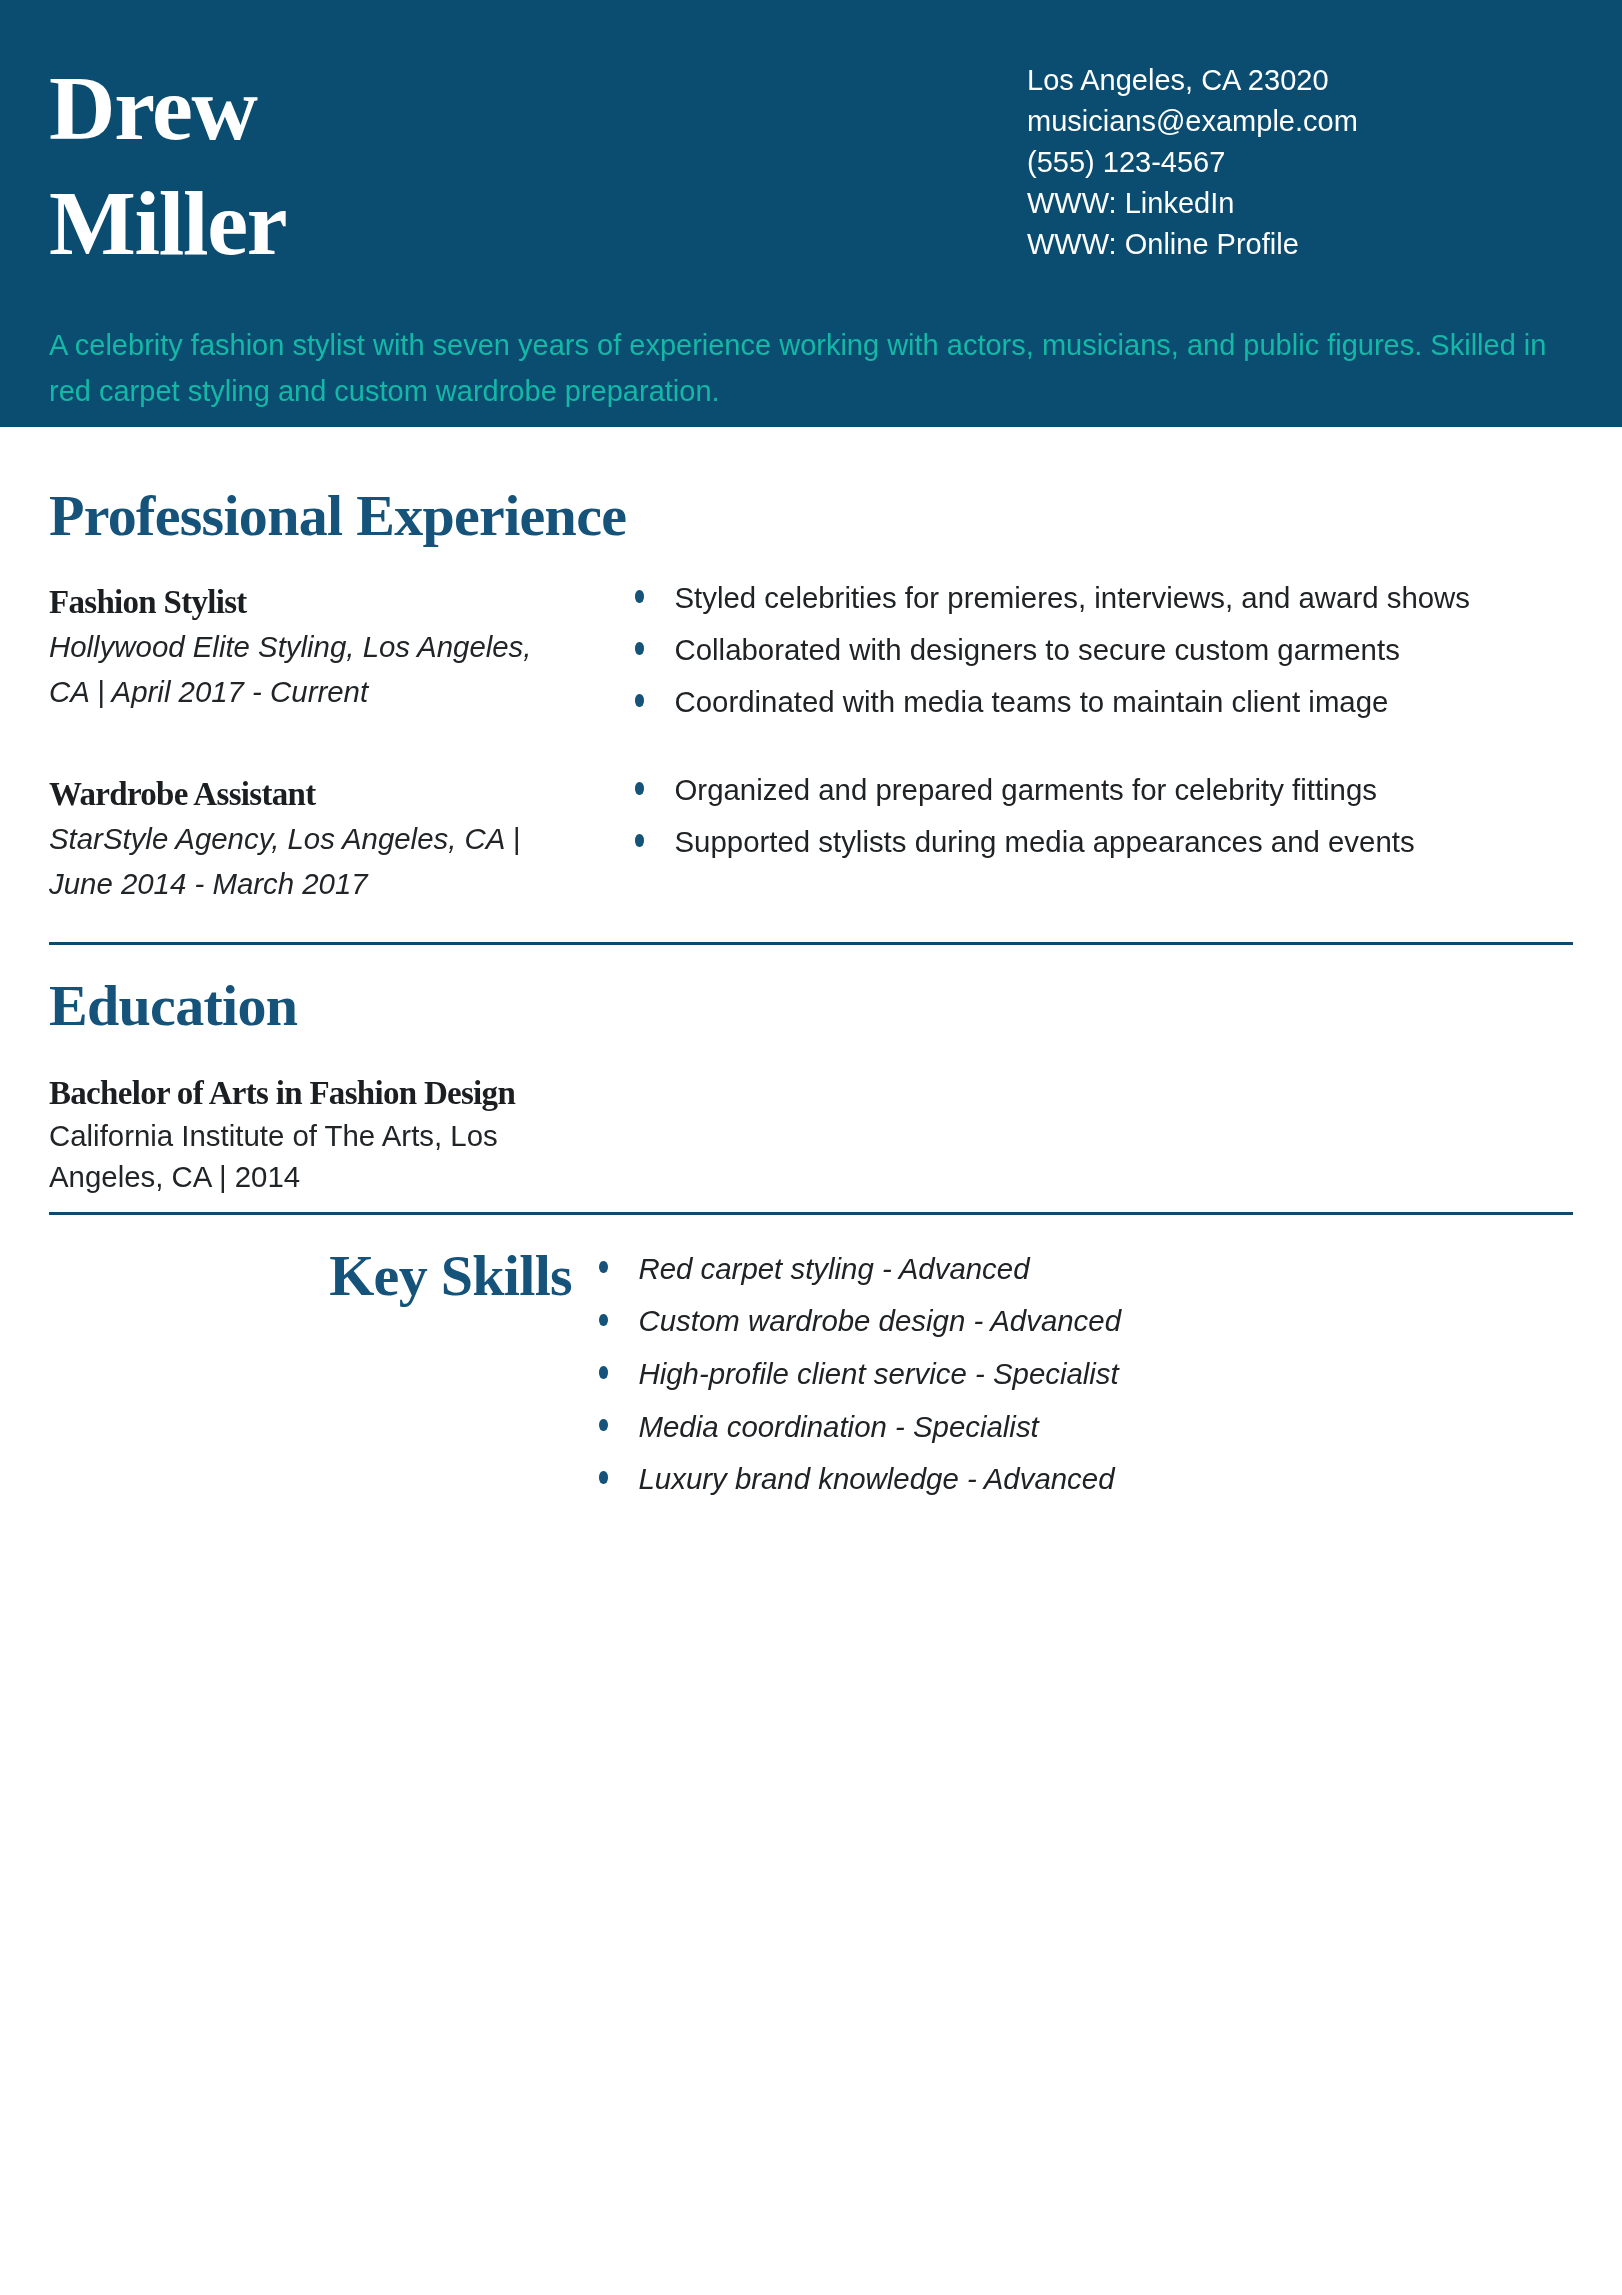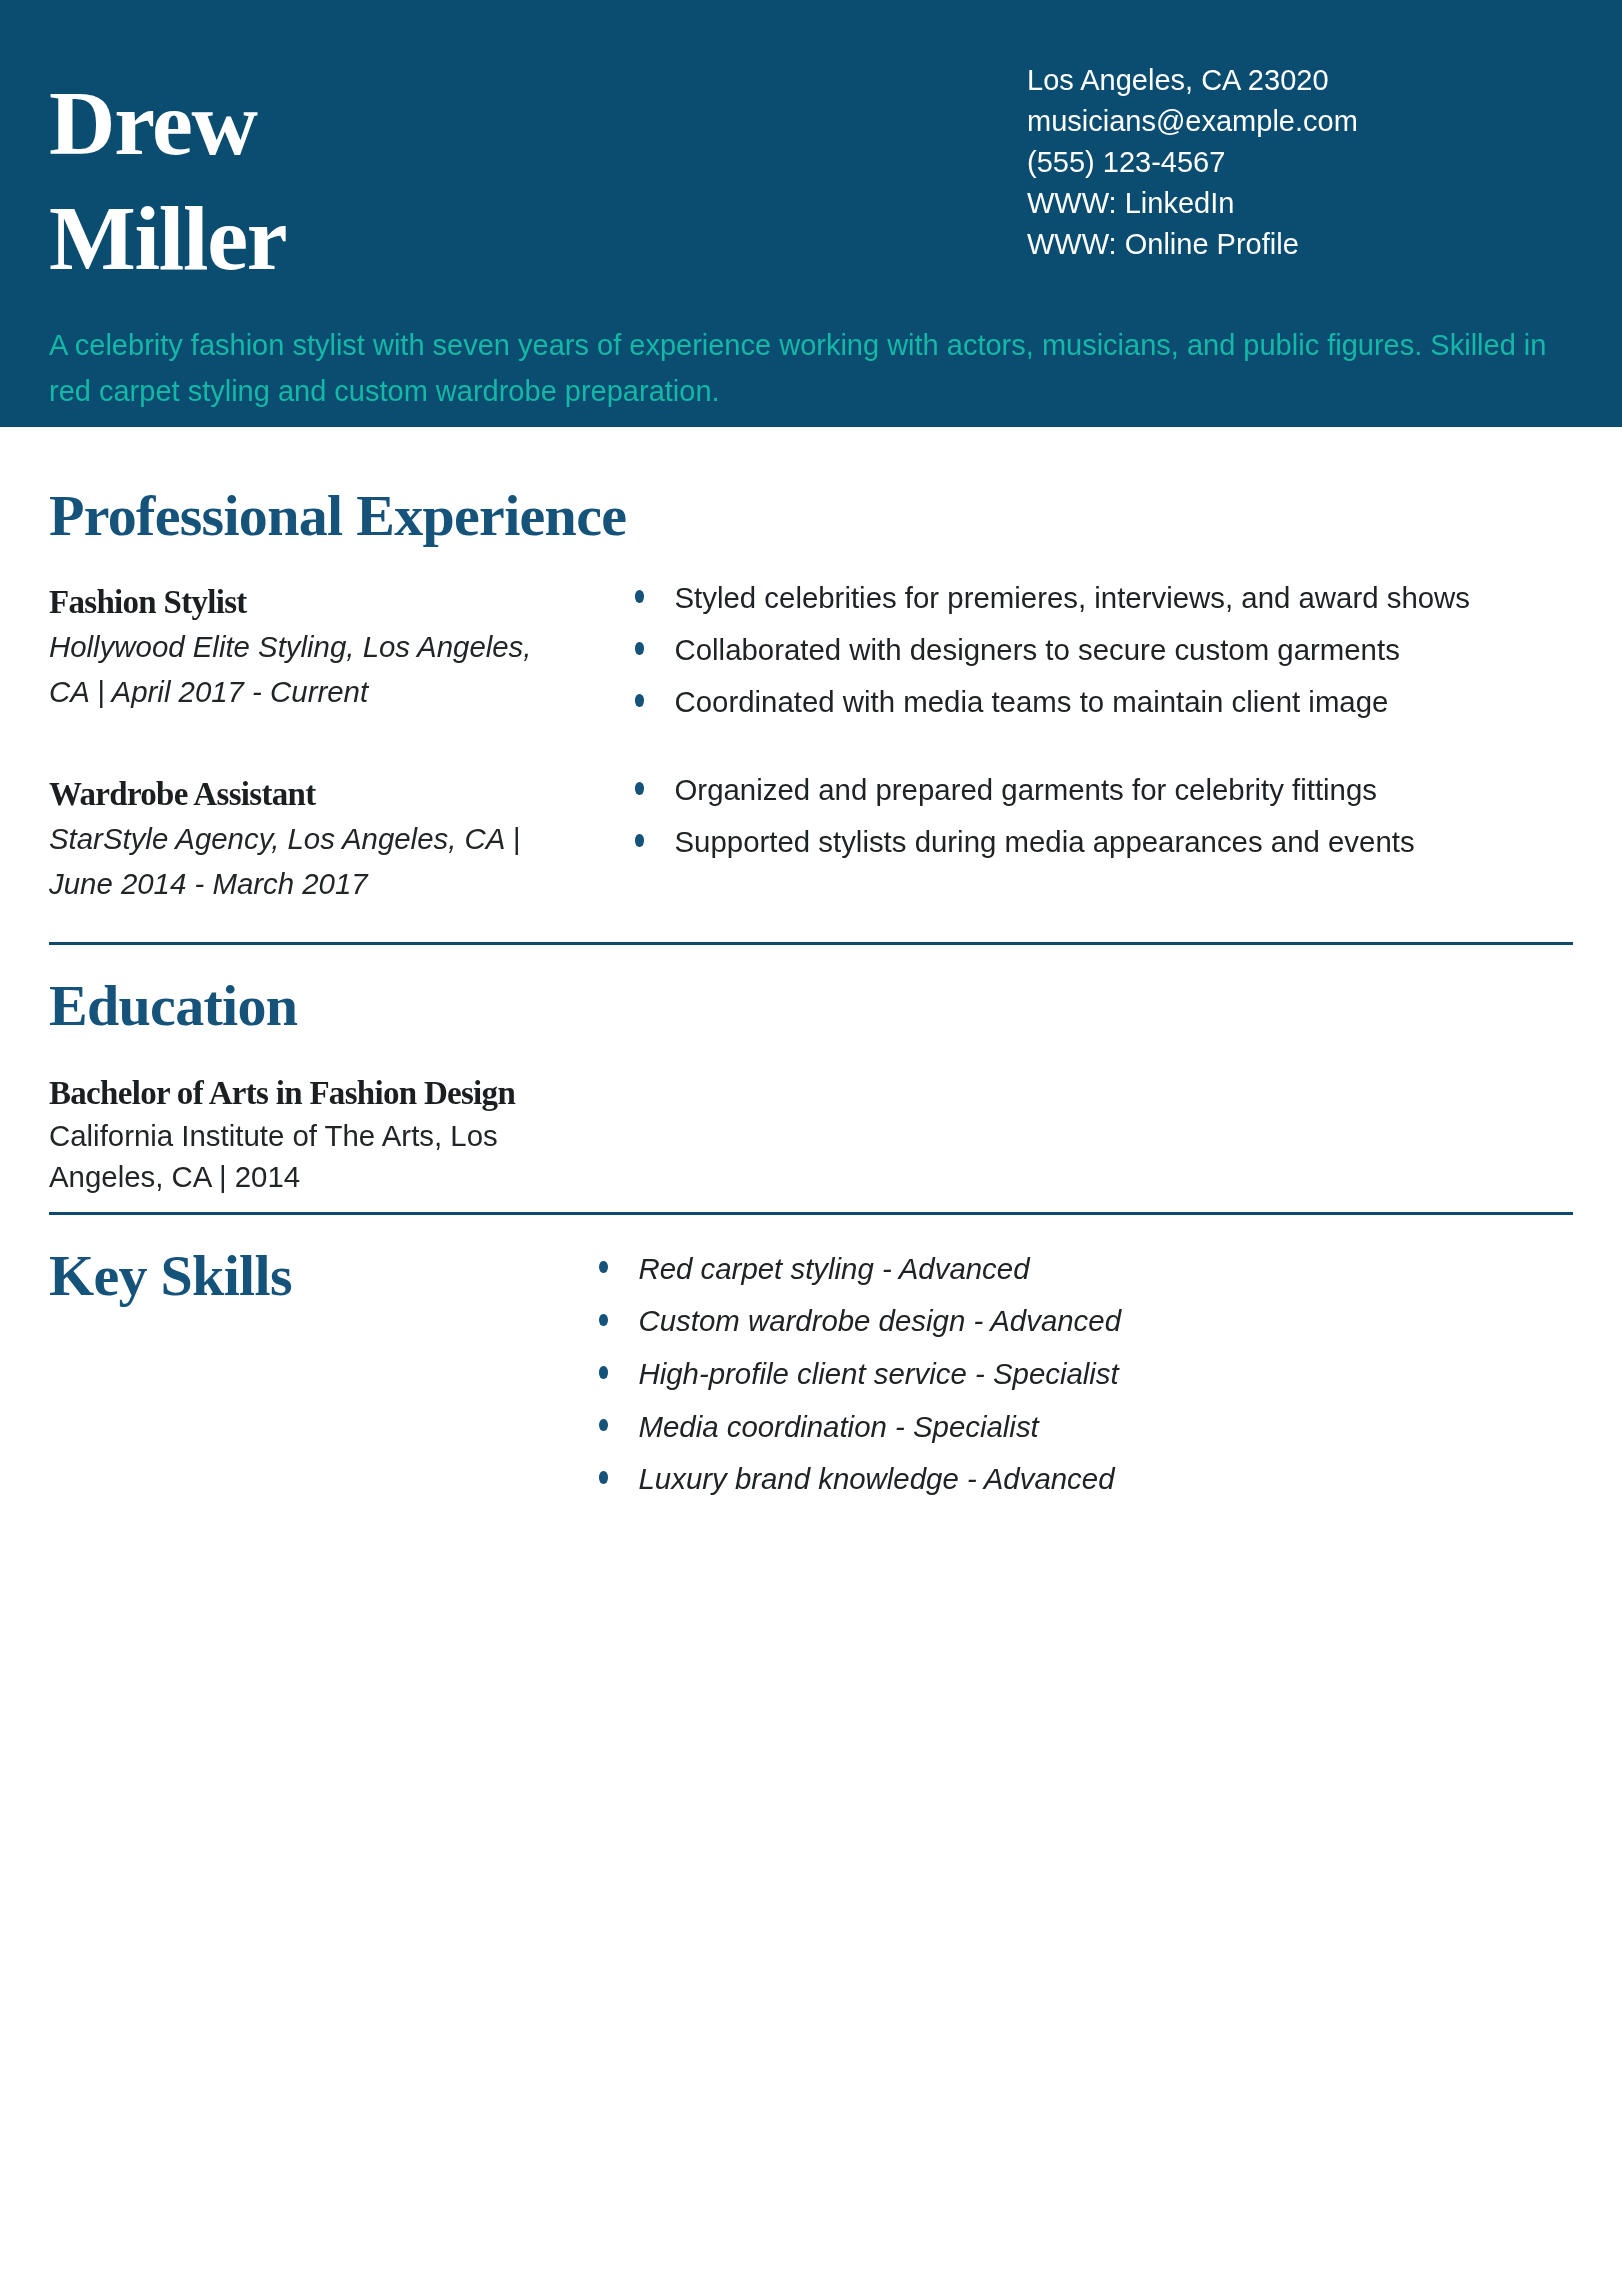--- a/index.html
+++ b/index.html
@@ -16,21 +16,21 @@
   
   .band {
     position: relative;
     width: 100%;
     height: 427px;
     background: #0B4D71;
   }
   .name-block {
     position: absolute;
     left: 49px;
-    top: 66px;
+    top: 51px;
     font-family: "Liberation Serif", "DejaVu Serif", serif;
     font-weight: bold;
     font-size: 92px;
     line-height: 115px;
     letter-spacing: -1.3px;
     color: #ffffff;
   }
   .contact-block {
     position: absolute;
     left: 1027px;
@@ -119,21 +119,21 @@
     flex: 0 0 8.5px;
     width: 8.5px;
     height: 12.4px;
     border-radius: 50%;
     background: #15537B;
     margin-top: 9.2px;
     margin-right: 31px;
   }
 
   .edu-block { margin-top: 39px; }
-  .skills-row { margin-top: 0; }
+  .skills-row { margin-top: 0; text-align: right; }
   .skills-row .right-col { margin-top: 3.3px; font-style: italic; }
 </style>
 </head>
 <body>
 
 <div class="page">
 
   <div class="band">
     <div class="name-block">
       <div>Drew</div>

